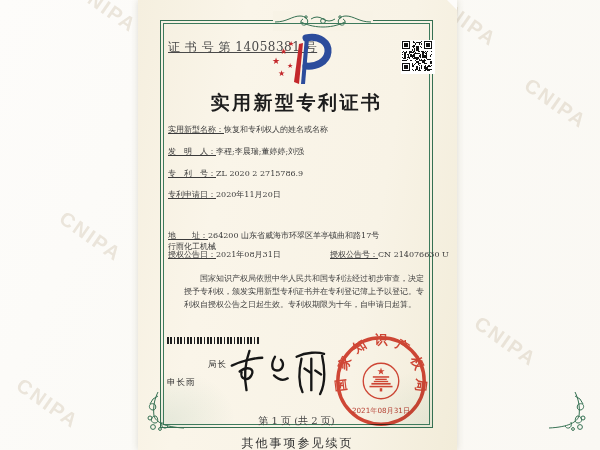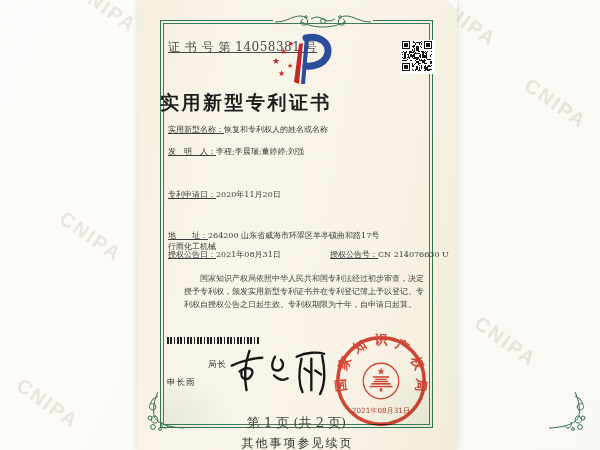--- a/index.html
+++ b/index.html
@@ -37,41 +37,41 @@
   }
   .flourish-top{position:absolute;left:112px;top:-10px;width:100px;height:20px;background:#f8f3e6;}
   .corner{position:absolute;width:42px;height:42px;}
   .corner.bl{left:6px;top:390px;}
   .corner.br{left:409px;top:390px;transform:scaleX(-1);}
   
   .cert-no{position:absolute;left:30px;top:39px;font-size:12px;color:#4a4a4a;letter-spacing:.5px;text-decoration:underline;}
   .qr{position:absolute;left:263px;top:40px;width:32px;height:32px;background:#fff;padding:1px;}
   .logo{position:absolute;left:134px;top:32px;width:62px;height:54px;}
   .title{
-    position:absolute;left:22px;top:90px;width:273px;text-align:left;
+    position:absolute;left:22px;top:90px;width:273px;text-align:center;
     font-size:19px;font-weight:bold;color:#1d1d1d;letter-spacing:2.5px;white-space:nowrap;
   }
   
   .row{position:absolute;left:30px;font-size:8px;color:#3b3b3b;white-space:nowrap;}
   .row .lab{color:#3b3b3b;text-decoration:underline;}
   .row.wrap{white-space:normal;width:216px;line-height:11px;}
   .grant2{position:absolute;left:162px;top:0;}
   
   .paras{position:absolute;left:30px;top:257px;width:272px;font-size:8px;line-height:12.8px;color:#3f3f3f;text-align:justify;}
   .paras p{margin:16px;text-indent:2em;}
   
   .barcode{
     position:absolute;left:29px;top:337px;width:93px;height:6.5px;
     background:repeating-linear-gradient(90deg,#1e1e1e 0 2px,transparent 2px 3px,#1e1e1e 3px 4.5px,transparent 4.5px 7px,#1e1e1e 7px 8px,transparent 8px 10px);
   }
   .director-label{position:absolute;left:29px;top:359px;font-size:8.5px;color:#2e2e2e;letter-spacing:1px;margin-left:41px;}
   .director-name{position:absolute;left:29px;top:377px;font-size:8.5px;color:#2e2e2e;letter-spacing:1px;}
   .sig{position:absolute;left:82px;top:344px;width:108px;height:54px;}
   .seal{position:absolute;left:195px;top:333px;width:96px;height:96px;opacity:.92;mix-blend-mode:multiply;}
-  .page-no{position:absolute;left:22px;top:414px;width:273px;text-align:center;font-size:13px;color:#444;}
+  .page-no{position:absolute;left:22px;top:414px;width:273px;text-align:center;font-size:10px;color:#444;}
   .footer-note{position:absolute;left:0;top:435px;width:319px;text-align:center;font-size:12px;color:#333;letter-spacing:2px;}
   svg{display:block;}
 </style>
 </head>
 <body>
 
 <div id="stage">
 
   <span class="wm" style="left:70px;top:-4px">CNIPA</span>
   <span class="wm" style="left:218px;top:48px">CNIPA</span>
@@ -357,20 +357,23 @@
     </div>
 
     <div class="title">实用新型专利证书</div>
 
     <div class="row" style="top:124px">
       <span class="lab">实用新型名称：</span><span>恢复和专利权人的姓名或名称</span>
     </div>
     <div class="row" style="top:146px">
       <span class="lab">发　明　人：</span><span>李程;李晨瑞;董婷婷;刘强</span>
     </div>
+    <div class="row" style="top:168px">
+      <span class="lab">专　利　号：</span><span>ZL 2020 2 2715786.9</span>
+    </div>
     <div class="row" style="top:189px">
       <span class="lab">专利申请日：</span><span>2020年11月20日</span>
     </div>
     <div class="row wrap" style="top:230px">
       <span class="lab">地　　址：</span><span>264200 山东省威海市环翠区羊亭镇曲和路17号行雨化工机械</span>
     </div>
     <div class="row" style="top:249px">
       <span class="lab">授权公告日：</span><span>2021年08月31日</span>
       <span class="grant2">
         <span class="lab">授权公告号：</span><span>CN 214076630 U</span>

